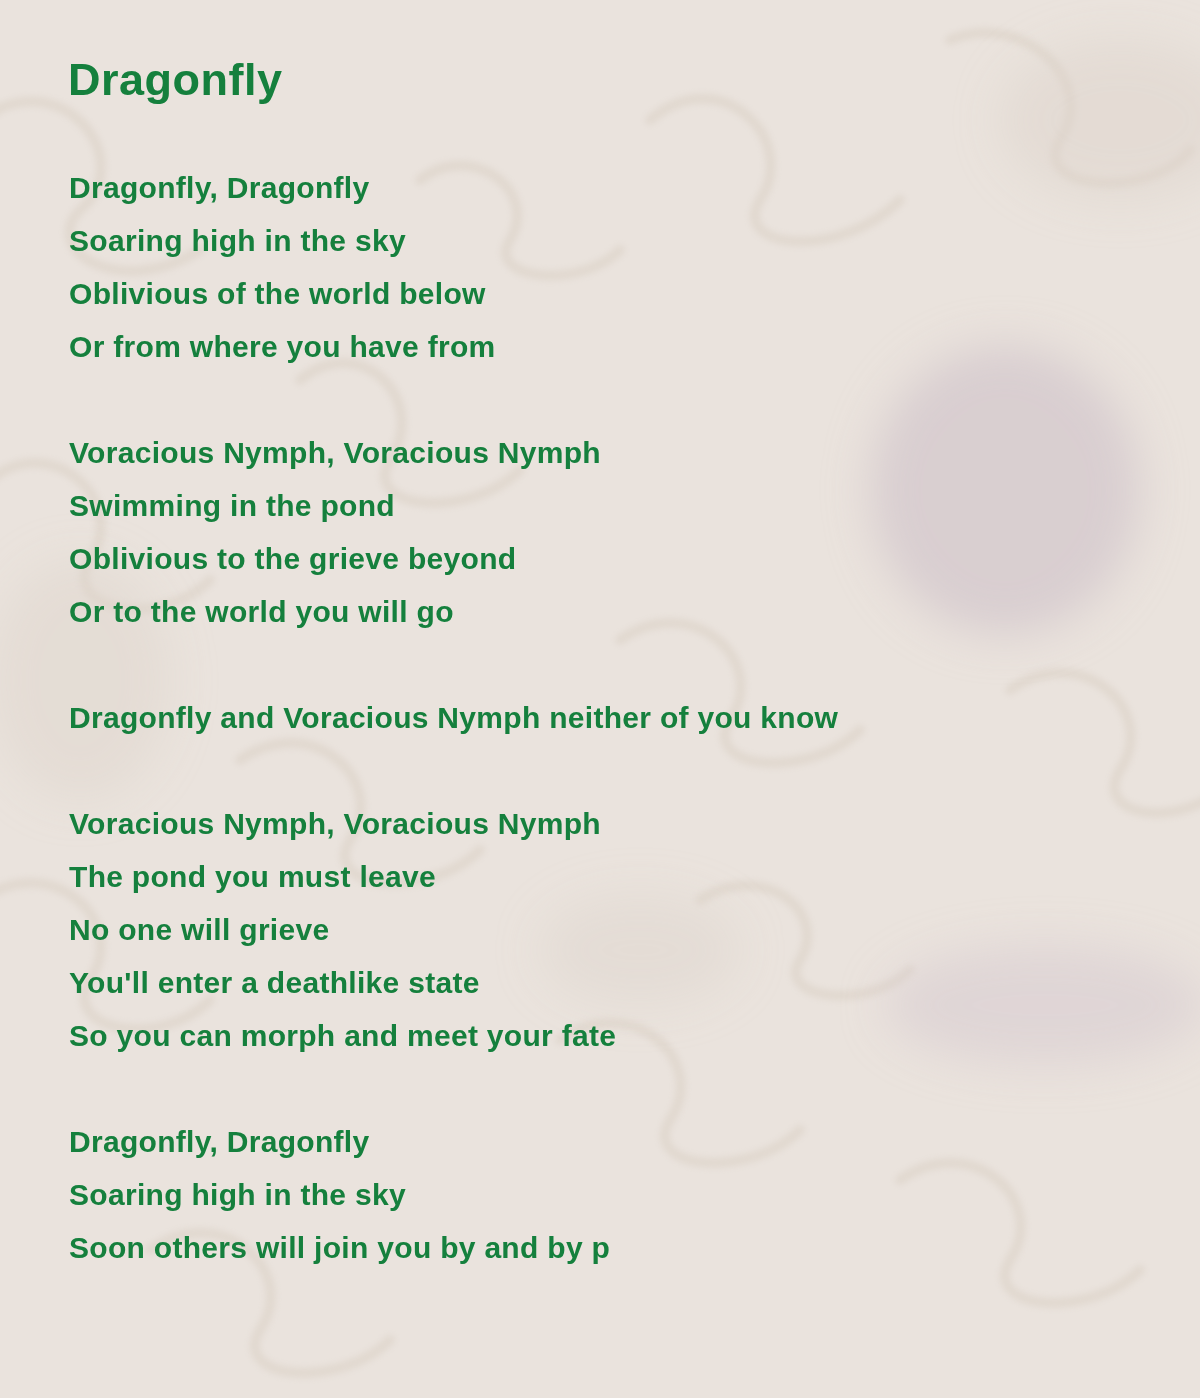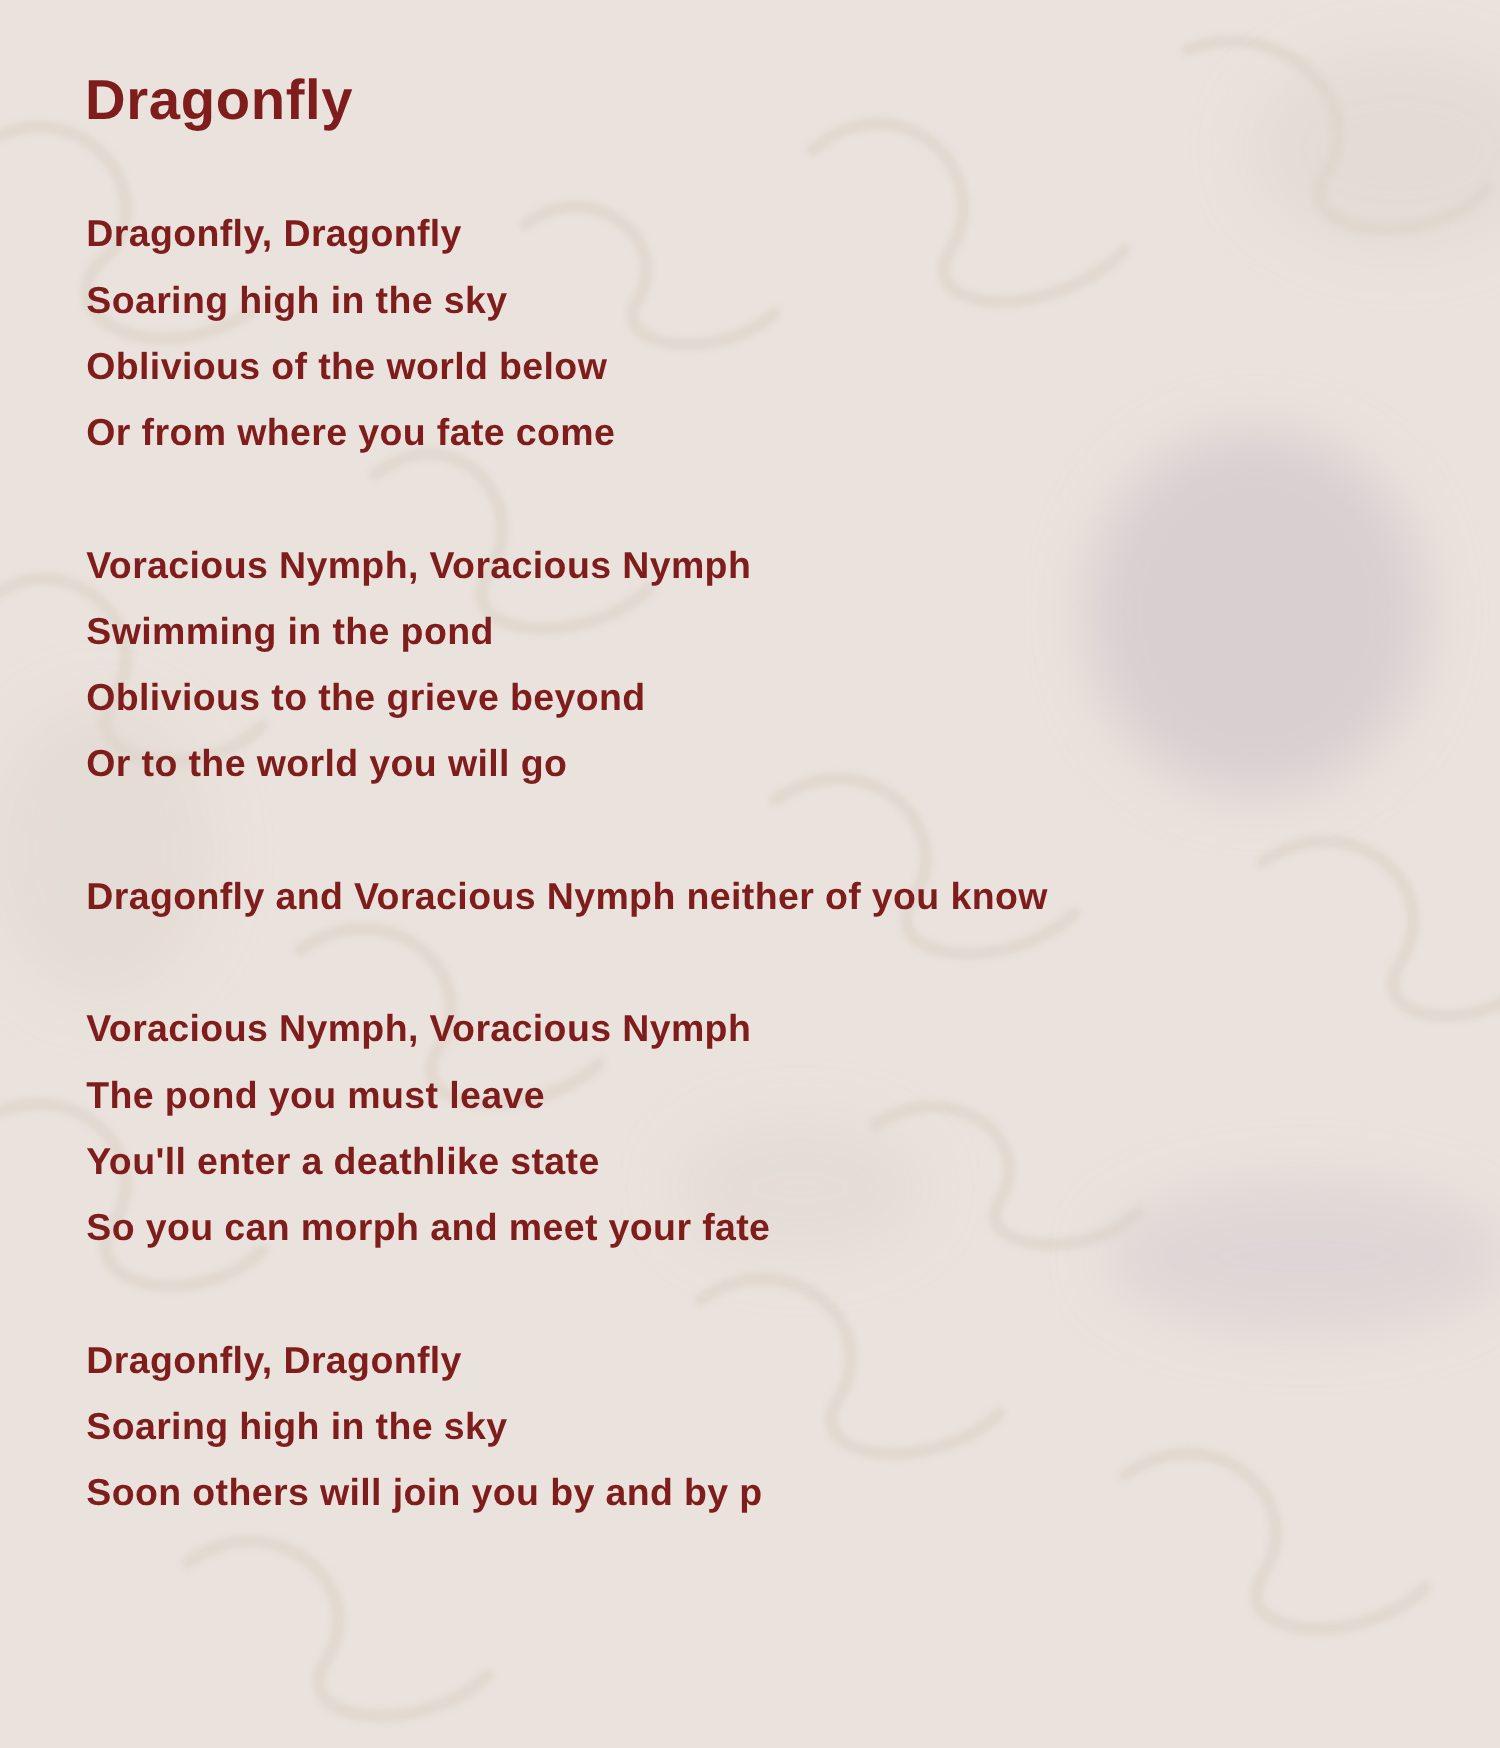--- a/index.html
+++ b/index.html
@@ -18,21 +18,21 @@
   .bg-layer {
     position: absolute;
     inset: 0;
     z-index: 0;
     pointer-events: none;
   }
   .content {
     position: relative;
     z-index: 1;
     padding: 52px 60px 0 68px;
-    color: #7f1d1d;
+    color: #15803d;
   }
   .poem-title {
     font-size: 45px;
     font-weight: bold;
     line-height: 56px;
     margin: 0 0 54px 0;
     letter-spacing: 0.5px;
   }
   .stanza {
     margin: 0 0 54px 0;
@@ -94,37 +94,38 @@
   </svg>
 </div>
 
 <div class="content">
   <h1 class="poem-title">Dragonfly</h1>
 
   <div class="stanza">
     <p class="poem-line">Dragonfly, Dragonfly</p>
     <p class="poem-line">Soaring high in the sky</p>
     <p class="poem-line">Oblivious of the world below</p>
-    <p class="poem-line">Or from where you fate come</p>
+    <p class="poem-line">Or from where you have from</p>
   </div>
 
   <div class="stanza">
     <p class="poem-line">Voracious Nymph, Voracious Nymph</p>
     <p class="poem-line">Swimming in the pond</p>
     <p class="poem-line">Oblivious to the grieve beyond</p>
     <p class="poem-line">Or to the world you will go</p>
   </div>
 
   <div class="stanza">
     <p class="poem-line">Dragonfly and Voracious Nymph neither of you know</p>
   </div>
 
   <div class="stanza">
     <p class="poem-line">Voracious Nymph, Voracious Nymph</p>
     <p class="poem-line">The pond you must leave</p>
+    <p class="poem-line">No one will grieve</p>
     <p class="poem-line">You'll enter a deathlike state</p>
     <p class="poem-line">So you can morph and meet your fate</p>
   </div>
 
   <div class="stanza">
     <p class="poem-line">Dragonfly, Dragonfly</p>
     <p class="poem-line">Soaring high in the sky</p>
     <p class="poem-line">Soon others will join you by and by p</p>
   </div>
 

